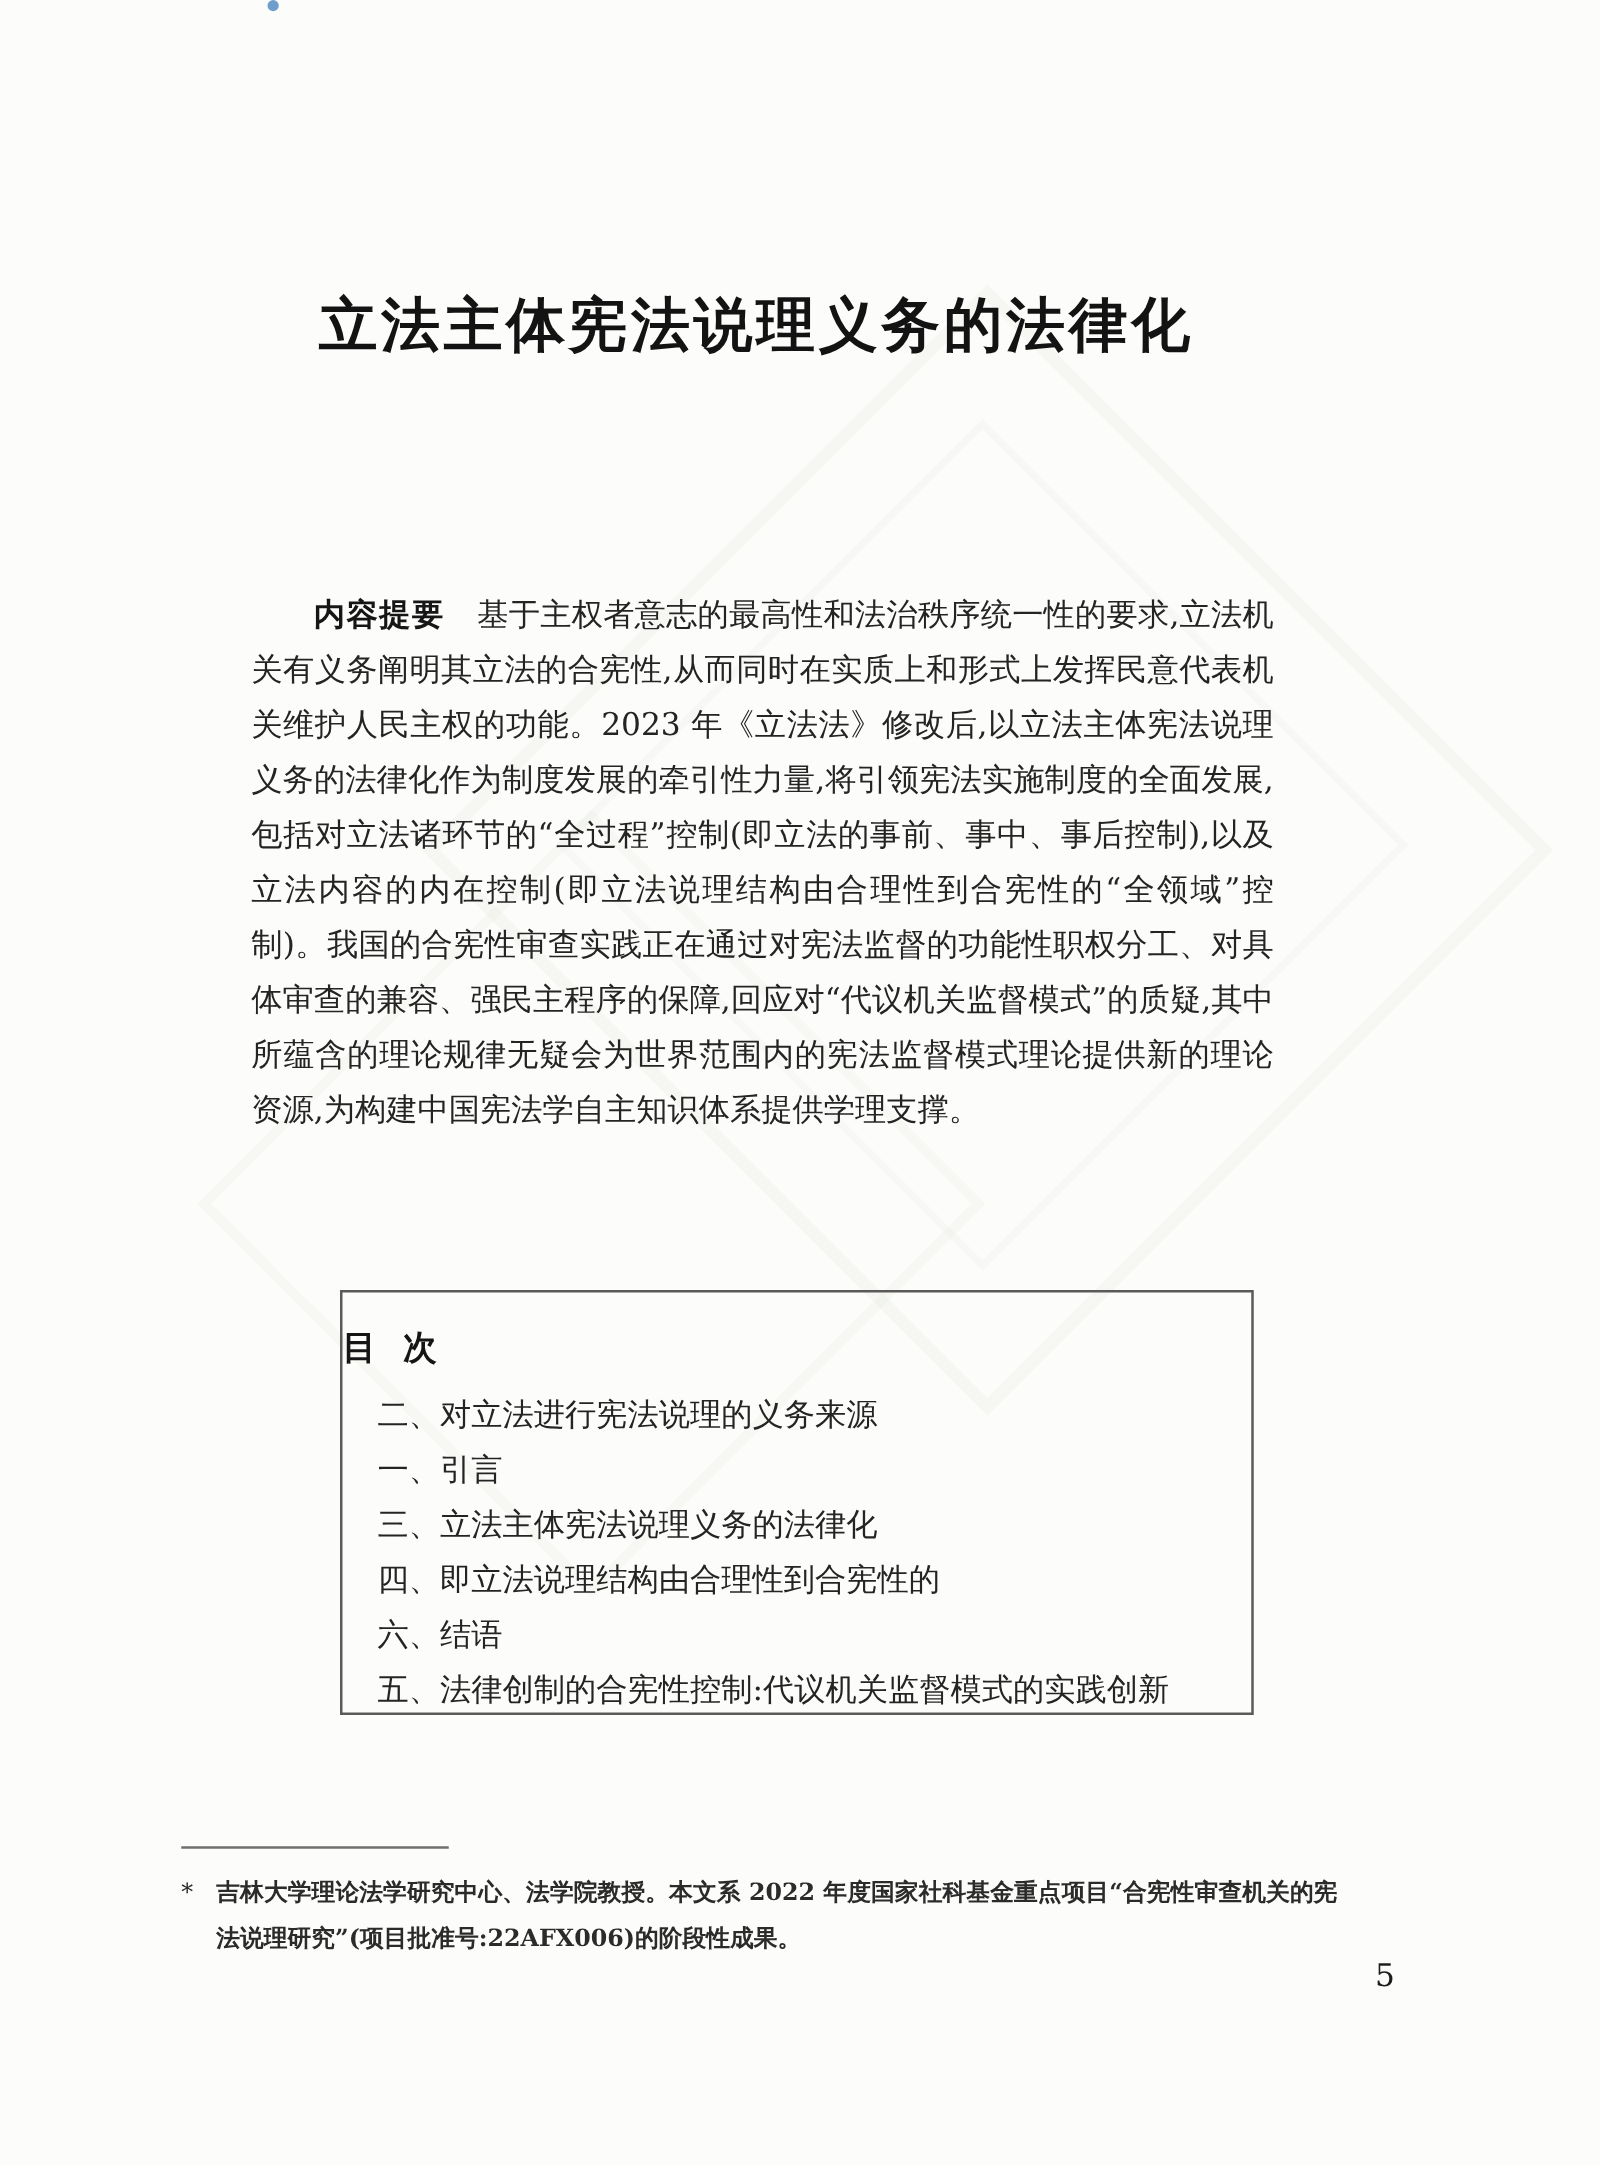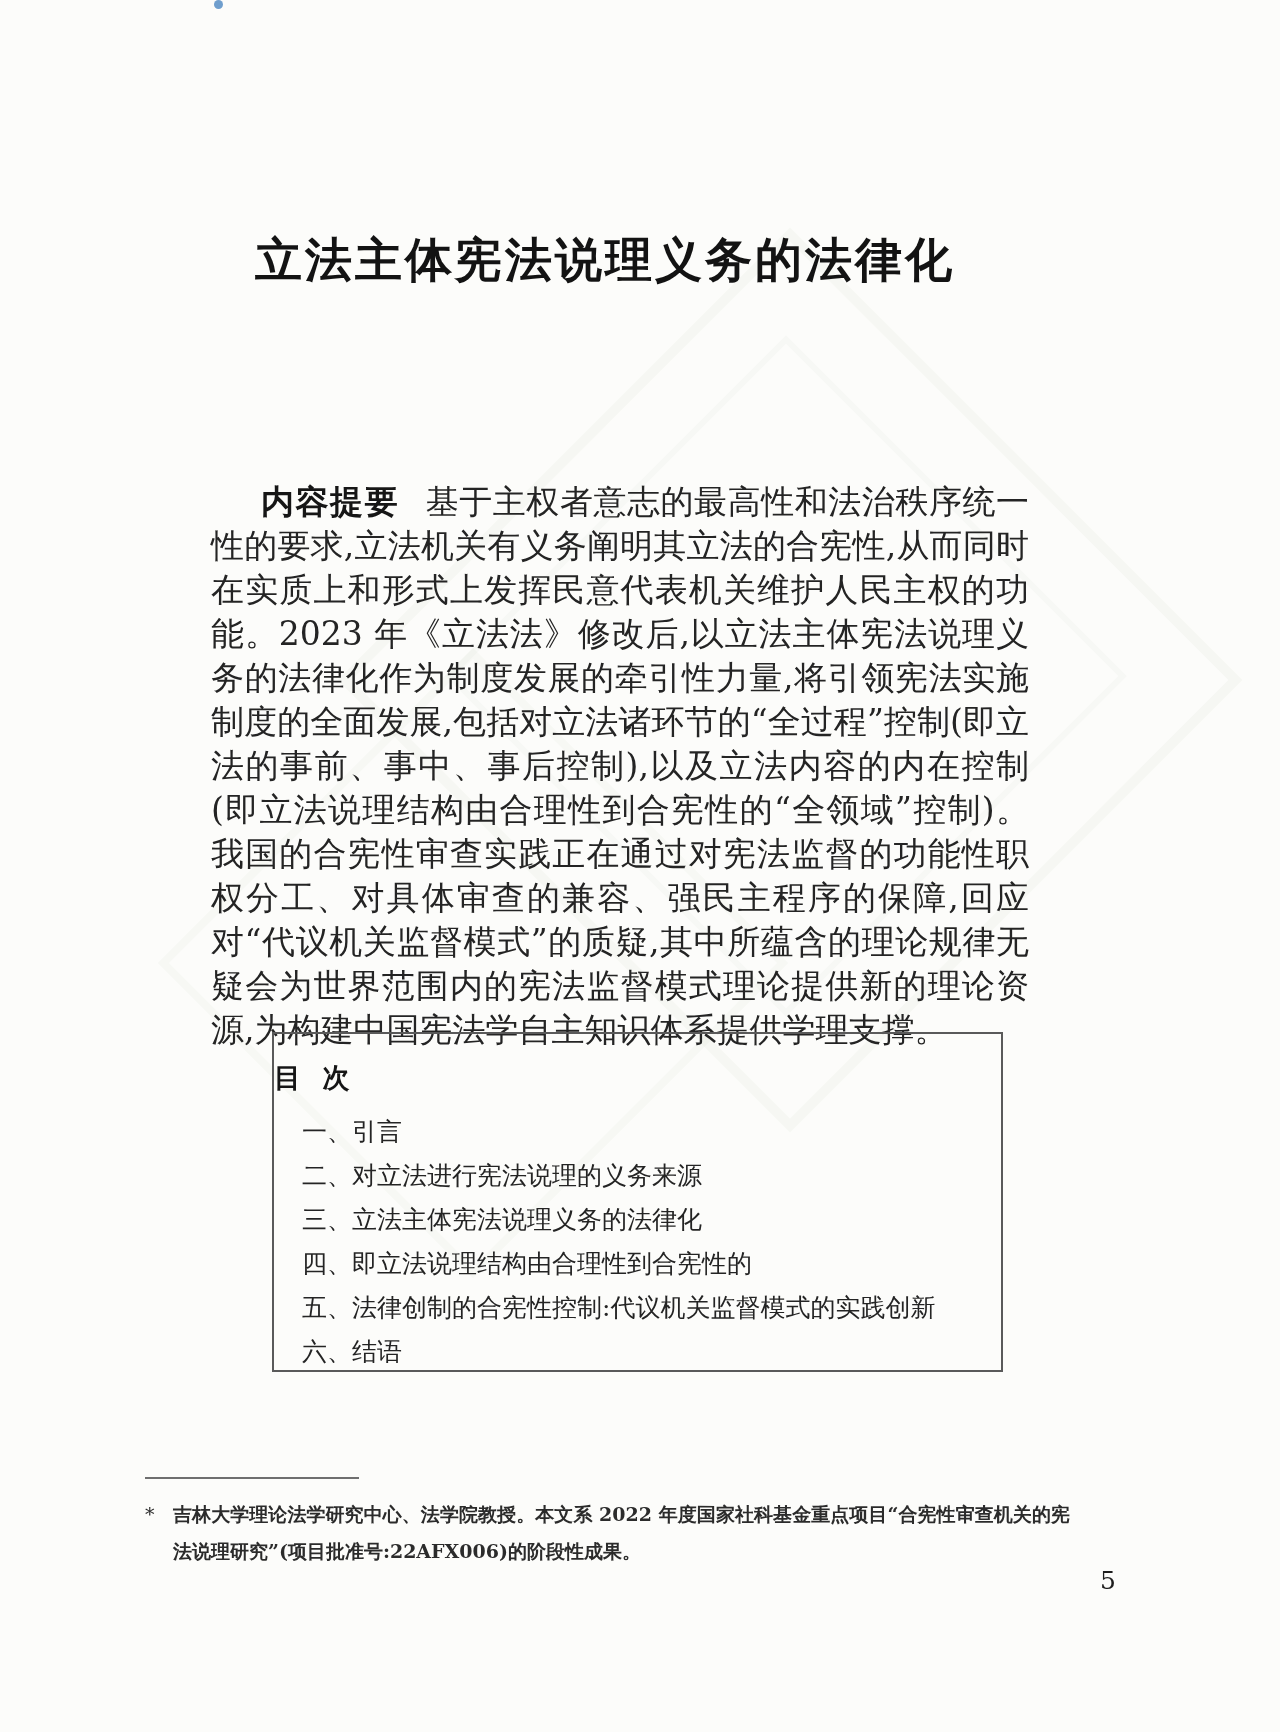--- a/index.html
+++ b/index.html
@@ -41,23 +41,23 @@
   .author {
     position:absolute; left:145px; top:340px; width:920px;
     text-align:center; font-size:27px; color:#2a2a2a;
   }
   .author-note {
     font-size:16px; position:relative; top:-12px; margin-left:2px;
   }
 
   .abstract {
     position:absolute; left:197px; top:466px; width:818px;
-    font-size:33px; line-height:44px;
+    font-size:25px; line-height:44px;
     text-align:justify; text-justify:inter-ideograph;
-    text-indent:50px; margin:14px; color:#242424;
+    text-indent:50px; margin:4px; color:#242424;
   }
   .abstract-label {
     font-family:"DejaVu Sans", sans-serif;
     font-weight:bold; letter-spacing:1px; color:#161616;
   }
   .label-gap { display:inline-block; width:26px; }
 
   .keywords {
     position:absolute; left:197px; top:896px; width:840px;
     font-size:25px; line-height:44px; text-indent:50px;
@@ -120,26 +120,26 @@
 
 
   <p class="abstract">
     <span class="abstract-label">内容提要</span><span class="label-gap"></span><span>基于主权者意志的最高性和法治秩序统一性的要求,立法机关有义务阐明其立法的合宪性,从而同时在实质上和形式上发挥民意代表机关维护人民主权的功能。2023 年《立法法》修改后,以立法主体宪法说理义务的法律化作为制度发展的牵引性力量,将引领宪法实施制度的全面发展,包括对立法诸环节的“全过程”控制(即立法的事前、事中、事后控制),以及立法内容的内在控制(即立法说理结构由合理性到合宪性的“全领域”控制)。我国的合宪性审查实践正在通过对宪法监督的功能性职权分工、对具体审查的兼容、强民主程序的保障,回应对“代议机关监督模式”的质疑,其中所蕴含的理论规律无疑会为世界范围内的宪法监督模式理论提供新的理论资源,为构建中国宪法学自主知识体系提供学理支撑。</span>
   </p>
 
 
   <div class="toc-box">
     <div class="toc-title">目  次</div>
     <ul class="toc-list">
+      <li>二、对立法进行宪法说理的义务来源</li>
       <li>一、引言</li>
-      <li>二、对立法进行宪法说理的义务来源</li>
       <li>三、立法主体宪法说理义务的法律化</li>
       <li>四、即立法说理结构由合理性到合宪性的</li>
+      <li>六、结语</li>
       <li>五、法律创制的合宪性控制:代议机关监督模式的实践创新</li>
-      <li>六、结语</li>
     </ul>
   </div>
 
   <div class="fn-rule"></div>
 
   <div class="footnote">
     <span class="fn-symbol">*</span>
     <span class="fn-text">吉林大学理论法学研究中心、法学院教授。本文系 2022 年度国家社科基金重点项目“合宪性审查机关的宪法说理研究”(项目批准号:22AFX006)的阶段性成果。</span>
   </div>
 

